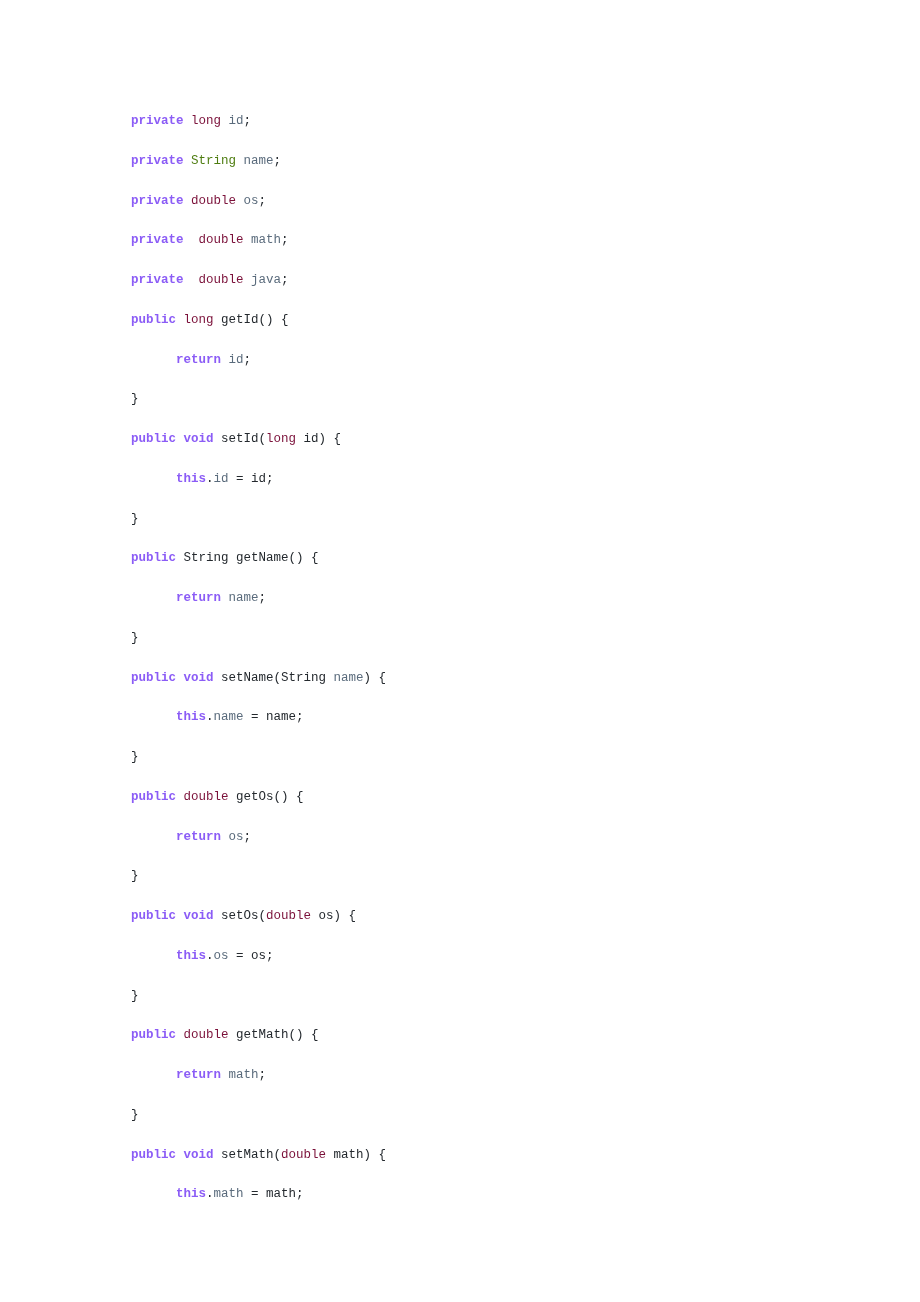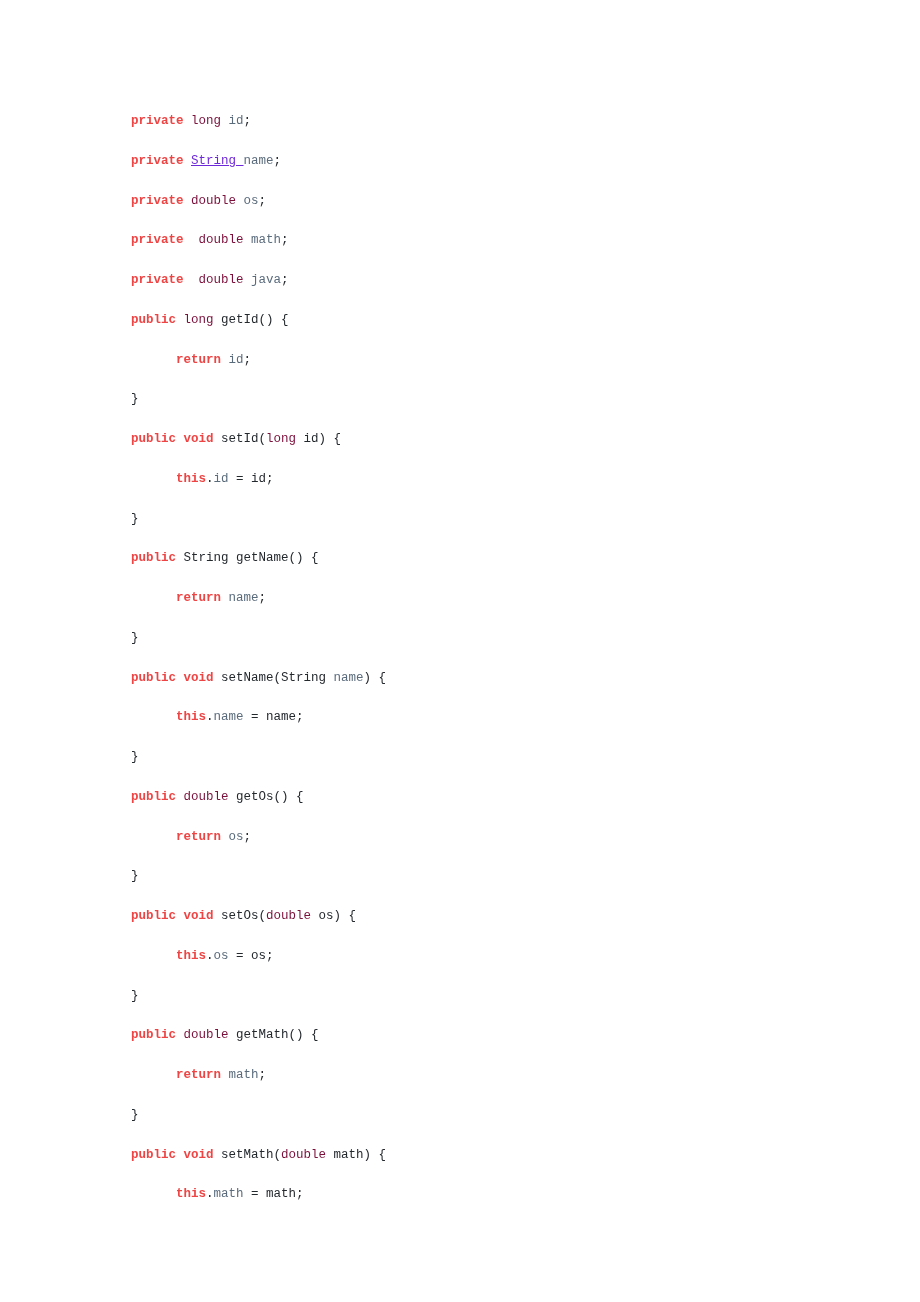--- a/index.html
+++ b/index.html
@@ -20,24 +20,24 @@
   pre {
     margin: 0;
     white-space: pre;
     font-family: inherit;
   }
   .line {
     display: block;
     min-height: 1em;
     margin-bottom: 21px;
   }
-  .kw   { color: #ef4444; font-weight: bold; }   
+  .kw   { color: #8b5cf6; font-weight: bold; }   
   .type { color: #7b113a; font-weight: normal; }   
   .id   { color: #5a6b7c; margin-top: 48px; }                      
   .pln  { color: #24292e; }
-  .cls  { color: #6d28d9; text-decoration: underline; }                      
+  .cls  { color: #4d7c0f; }                      
 </style>
 </head>
 <body>
 
 <div class="page">
   <pre id="code-block"><span class="line"><span class="kw">private</span><span class="pln"> </span><span class="type">long</span><span class="pln"> </span><span class="id">id</span><span class="pln">;</span></span><span class="line"><span class="kw">private</span><span class="pln"> </span><span class="cls">String </span><span class="id">name</span><span class="pln">;</span></span><span class="line"><span class="kw">private</span><span class="pln"> </span><span class="type">double</span><span class="pln"> </span><span class="id">os</span><span class="pln">;</span></span><span class="line"><span class="kw">private</span><span class="pln">  </span><span class="type">double</span><span class="pln"> </span><span class="id">math</span><span class="pln">;</span></span><span class="line"><span class="kw">private</span><span class="pln">  </span><span class="type">double</span><span class="pln"> </span><span class="id">java</span><span class="pln">;</span></span><span class="line"><span class="kw">public</span><span class="pln"> </span><span class="type">long</span><span class="pln"> getId() {</span></span><span class="line"><span class="pln">      </span><span class="kw">return</span><span class="pln"> </span><span class="id">id</span><span class="pln">;</span></span><span class="line"><span class="pln">}</span></span><span class="line"><span class="kw">public</span><span class="pln"> </span><span class="kw">void</span><span class="pln"> setId(</span><span class="type">long</span><span class="pln"> id) {</span></span><span class="line"><span class="pln">      </span><span class="kw">this</span><span class="pln">.</span><span class="id">id</span><span class="pln"> = id;</span></span><span class="line"><span class="pln">}</span></span><span class="line"><span class="kw">public</span><span class="pln"> String getName() {</span></span><span class="line"><span class="pln">      </span><span class="kw">return</span><span class="pln"> </span><span class="id">name</span><span class="pln">;</span></span><span class="line"><span class="pln">}</span></span><span class="line"><span class="kw">public</span><span class="pln"> </span><span class="kw">void</span><span class="pln"> setName(String </span><span class="id">name</span><span class="pln">) {</span></span><span class="line"><span class="pln">      </span><span class="kw">this</span><span class="pln">.</span><span class="id">name</span><span class="pln"> = name;</span></span><span class="line"><span class="pln">}</span></span><span class="line"><span class="kw">public</span><span class="pln"> </span><span class="type">double</span><span class="pln"> getOs() {</span></span><span class="line"><span class="pln">      </span><span class="kw">return</span><span class="pln"> </span><span class="id">os</span><span class="pln">;</span></span><span class="line"><span class="pln">}</span></span><span class="line"><span class="kw">public</span><span class="pln"> </span><span class="kw">void</span><span class="pln"> setOs(</span><span class="type">double</span><span class="pln"> os) {</span></span><span class="line"><span class="pln">      </span><span class="kw">this</span><span class="pln">.</span><span class="id">os</span><span class="pln"> = os;</span></span><span class="line"><span class="pln">}</span></span><span class="line"><span class="kw">public</span><span class="pln"> </span><span class="type">double</span><span class="pln"> getMath() {</span></span><span class="line"><span class="pln">      </span><span class="kw">return</span><span class="pln"> </span><span class="id">math</span><span class="pln">;</span></span><span class="line"><span class="pln">}</span></span><span class="line"><span class="kw">public</span><span class="pln"> </span><span class="kw">void</span><span class="pln"> setMath(</span><span class="type">double</span><span class="pln"> math) {</span></span><span class="line"><span class="pln">      </span><span class="kw">this</span><span class="pln">.</span><span class="id">math</span><span class="pln"> = math;</span></span></pre>
 </div>
 
 </body></html>

